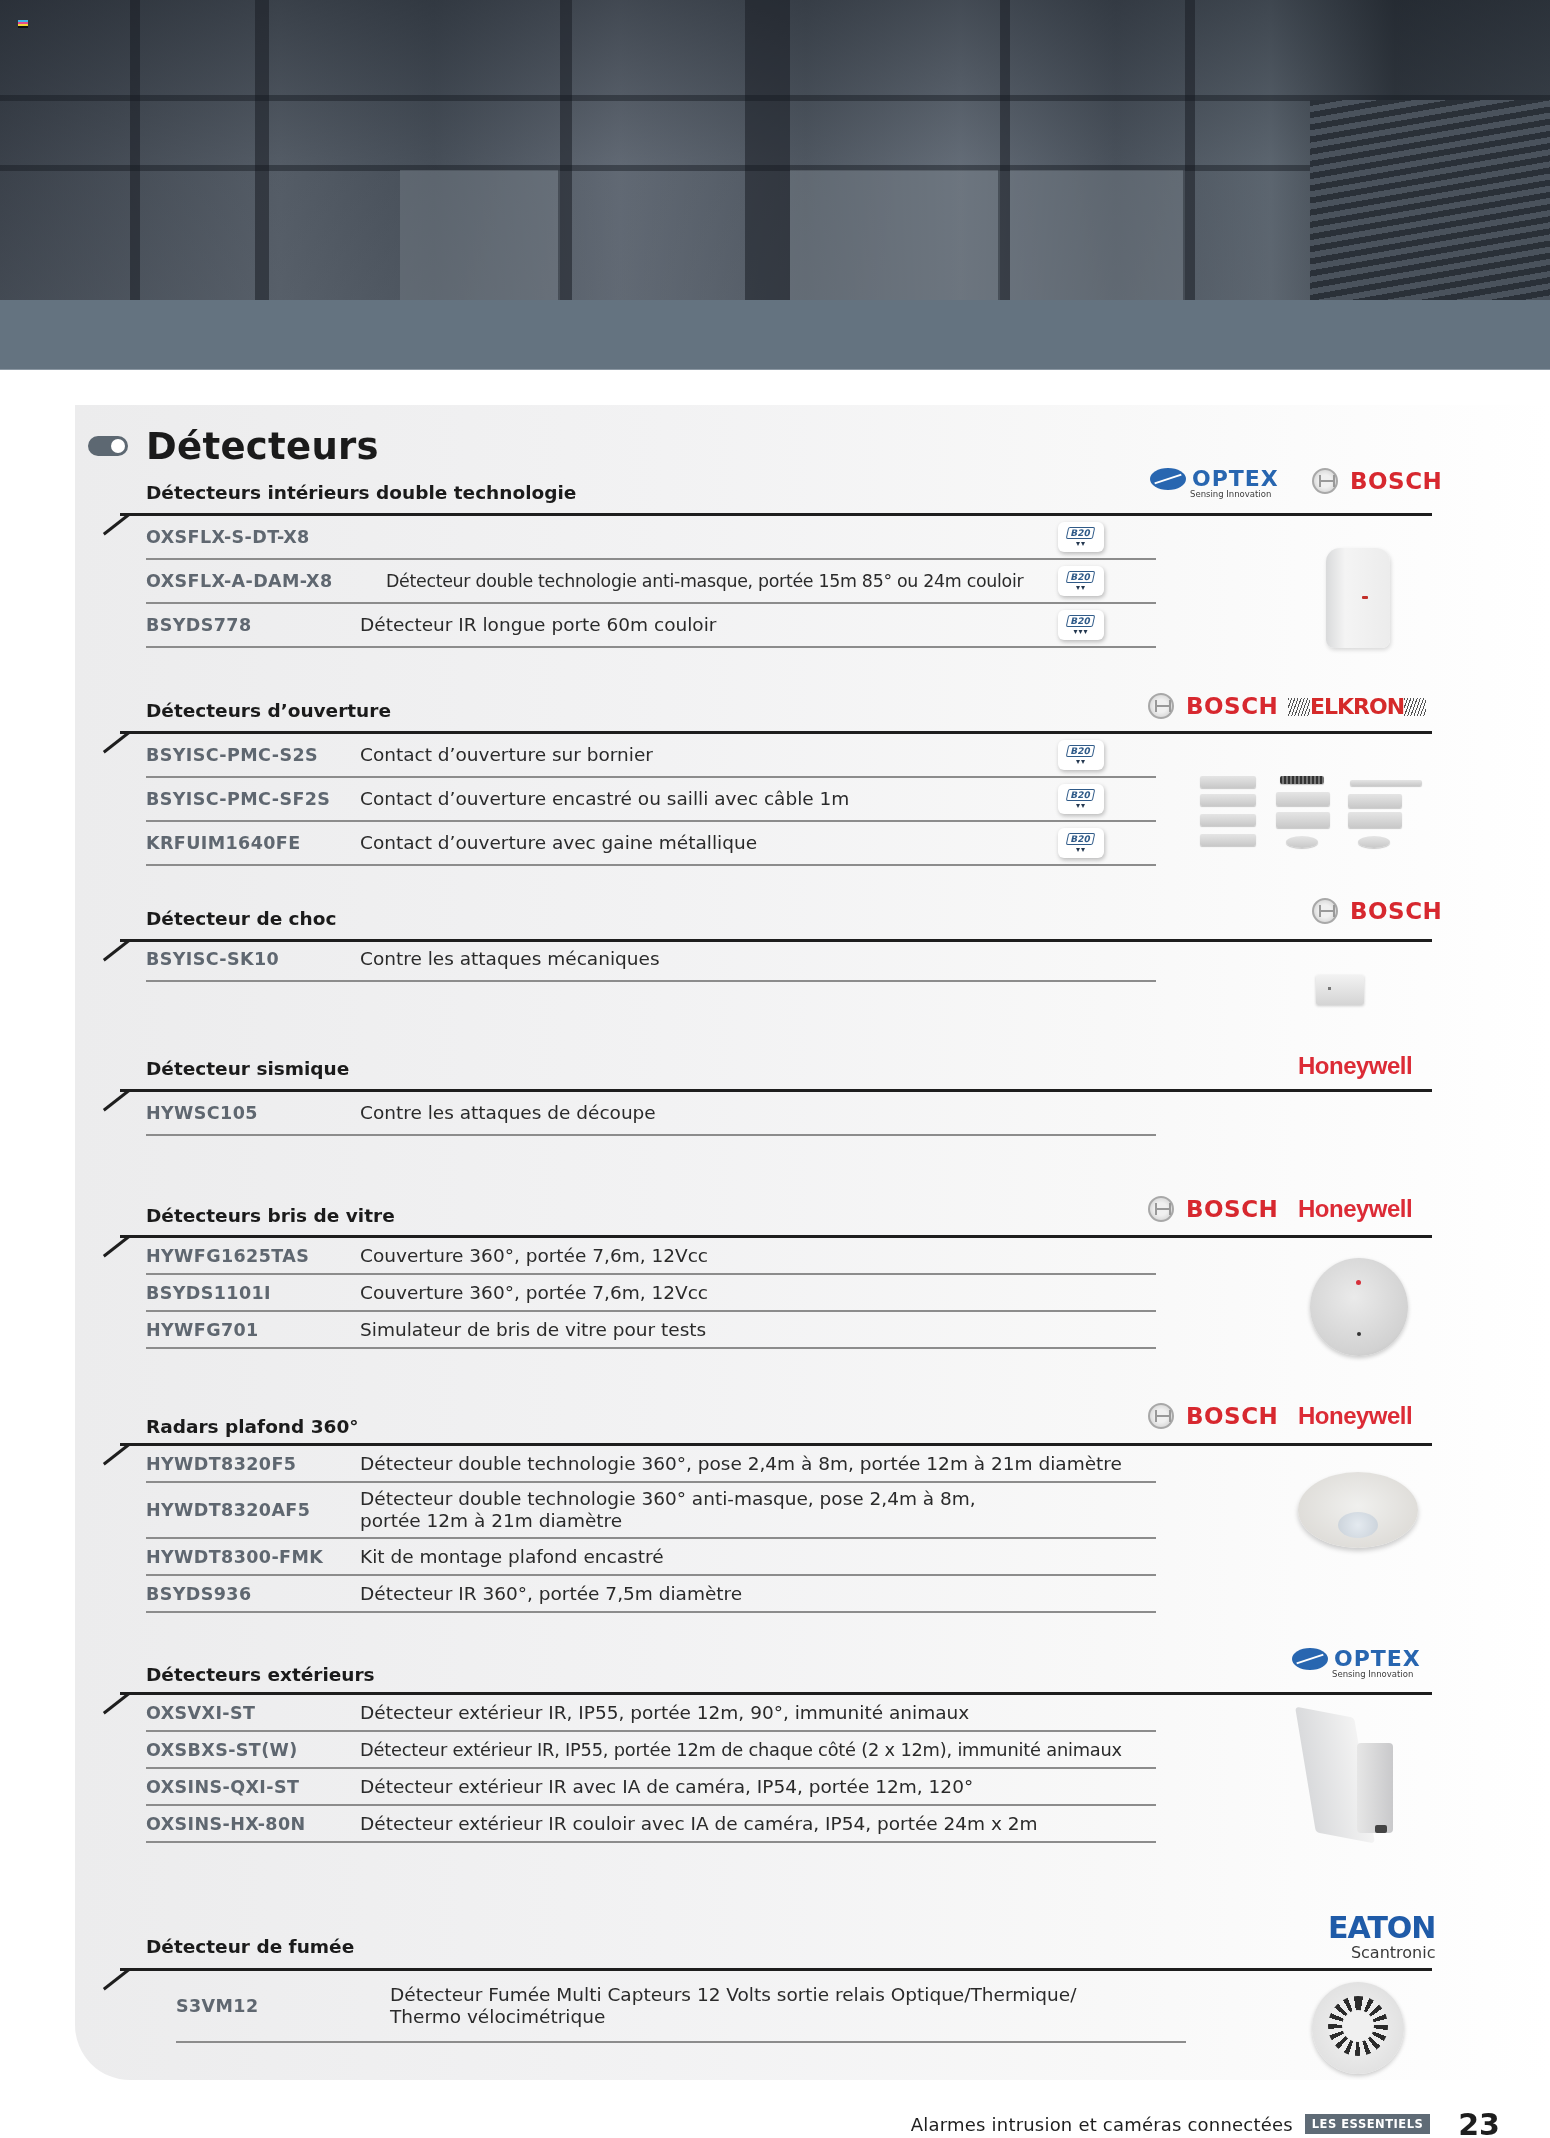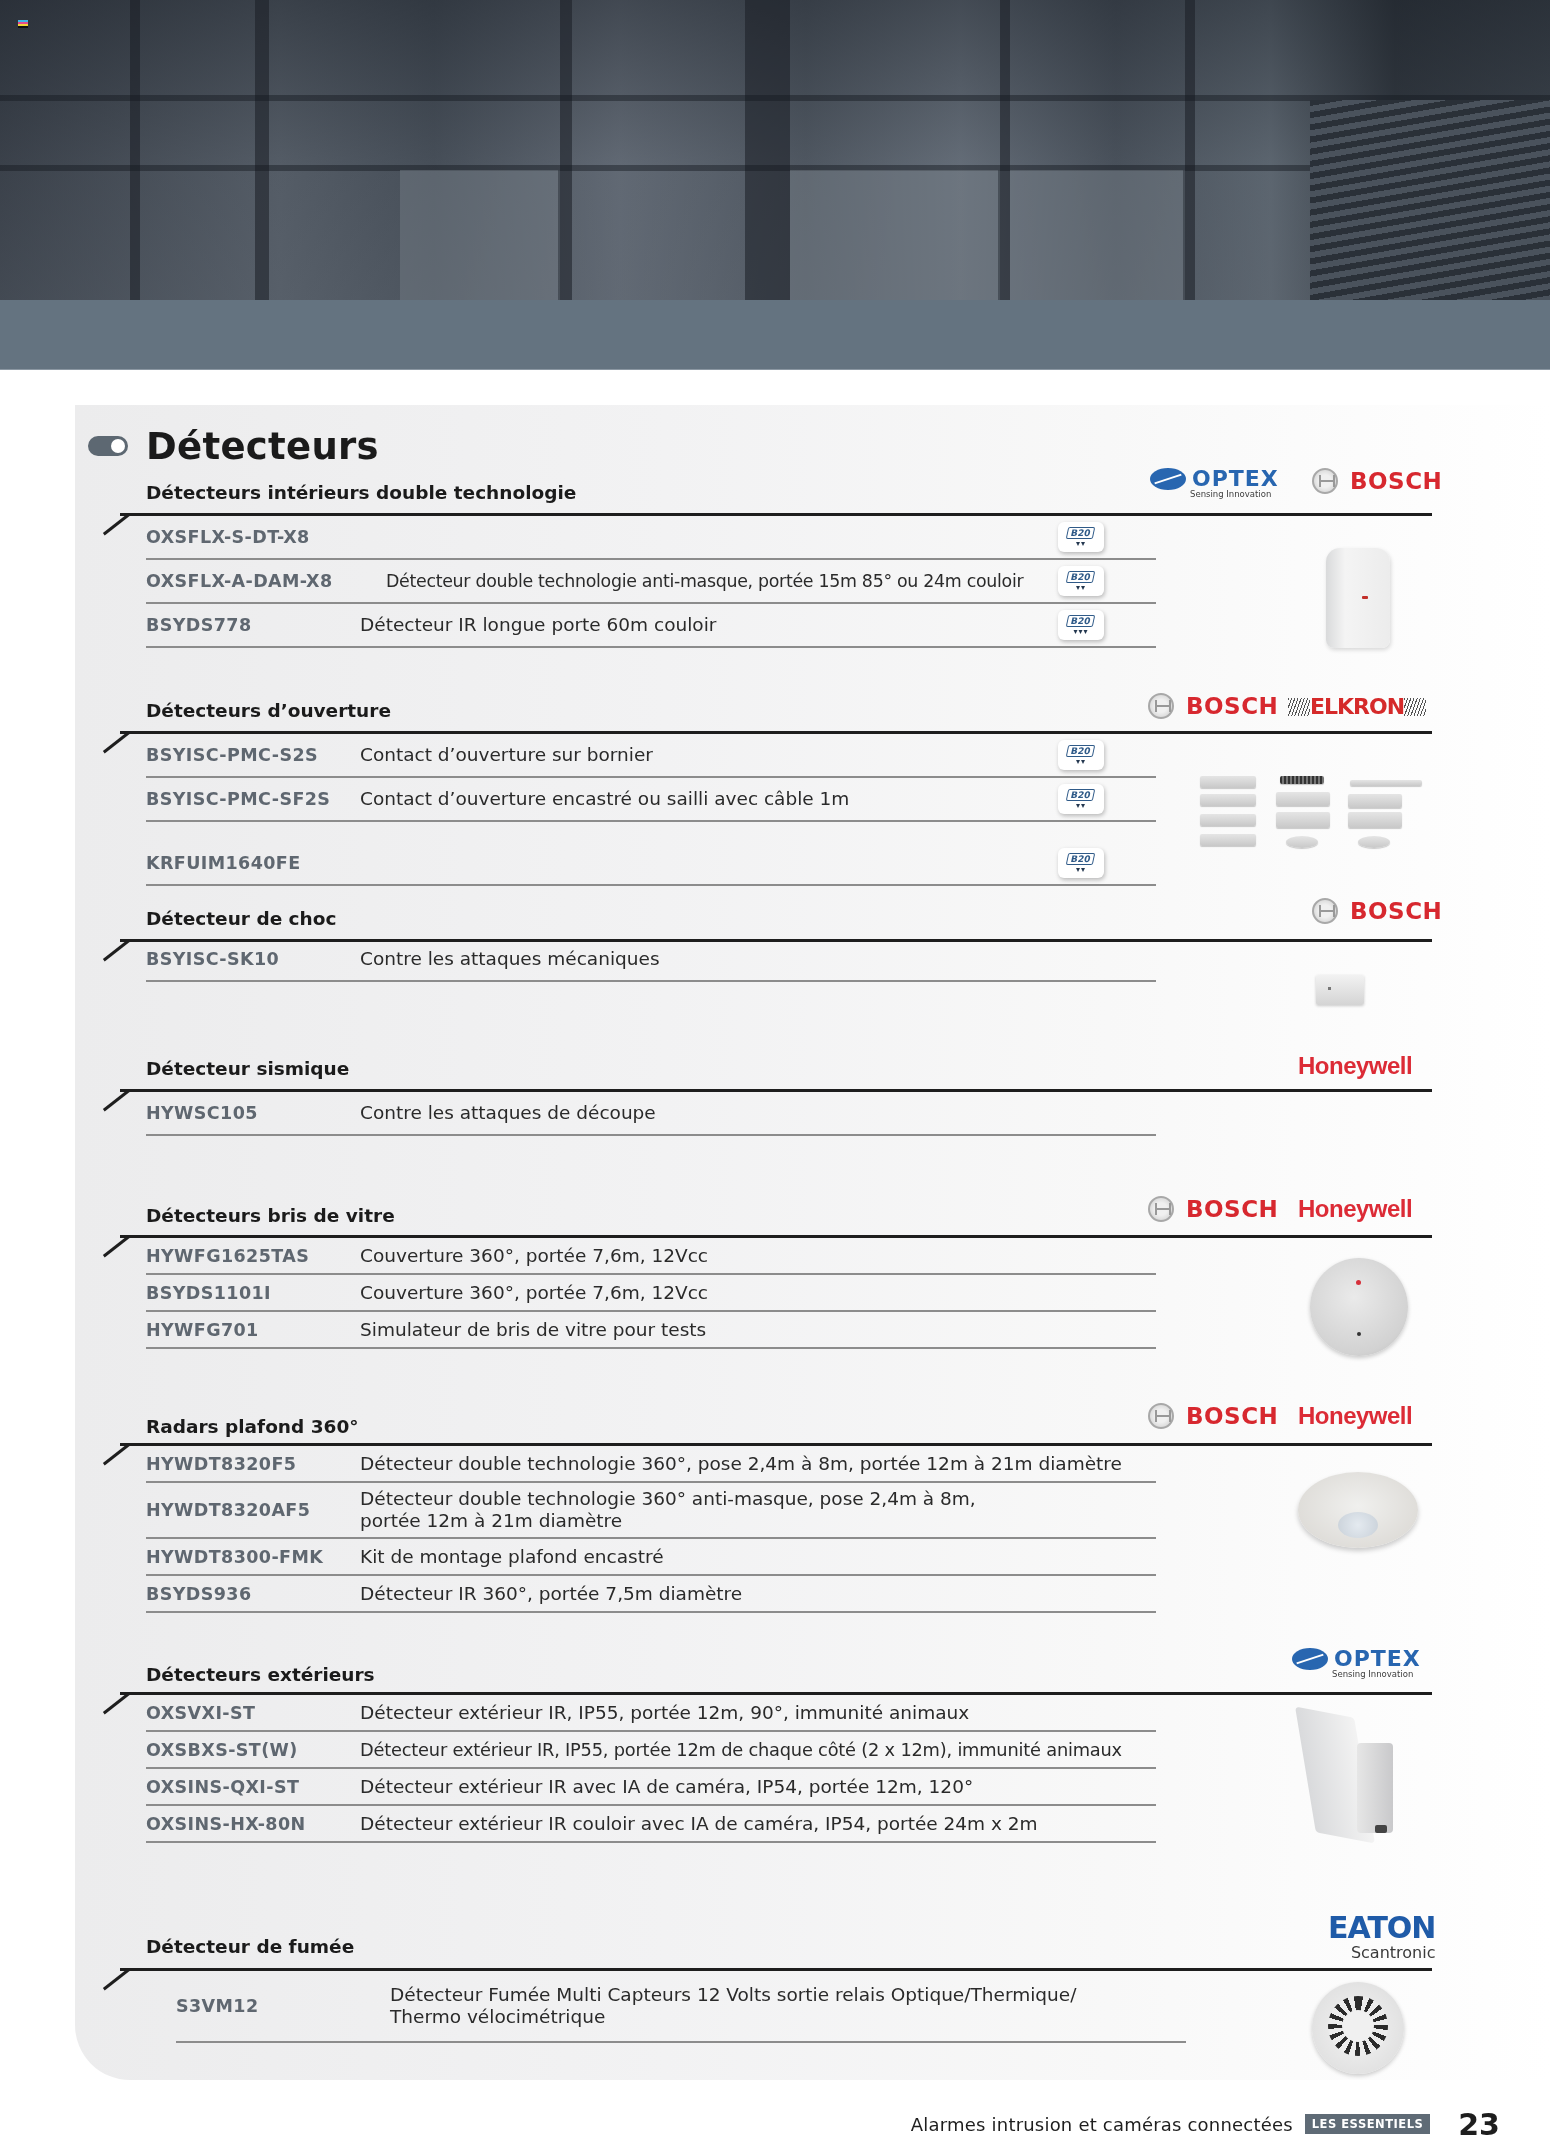--- a/index.html
+++ b/index.html
@@ -202,22 +202,23 @@
         </div>
     </div>
     <div class="row" style="height:44px;">
       <span class="ref">BSYISC-PMC-SF2S</span>
       <span class="desc">Contact d’ouverture encastré ou sailli avec câble 1m</span>
       <div class="badge">
           <span class="grade">B20</span>
           <span class="dots">▾▾</span>
         </div>
     </div>
-    <div class="row" style="height:44px;margin-top:20px;">
+    <div class="row" style="height:44px;">
       <span class="ref">KRFUIM1640FE</span>
+      <span class="desc">Contact d’ouverture avec gaine métallique</span>
       <div class="badge">
           <span class="grade">B20</span>
           <span class="dots">▾▾</span>
         </div>
     </div>
   </div>
   <div class="pimg contacts" style="left:1198px;top:774px;">
     <div class="c" style="left:2px;top:2px;width:56px;height:12px;"></div>
     <div class="c" style="left:2px;top:20px;width:56px;height:12px;"></div>
     <div class="c" style="left:2px;top:40px;width:56px;height:12px;"></div>

